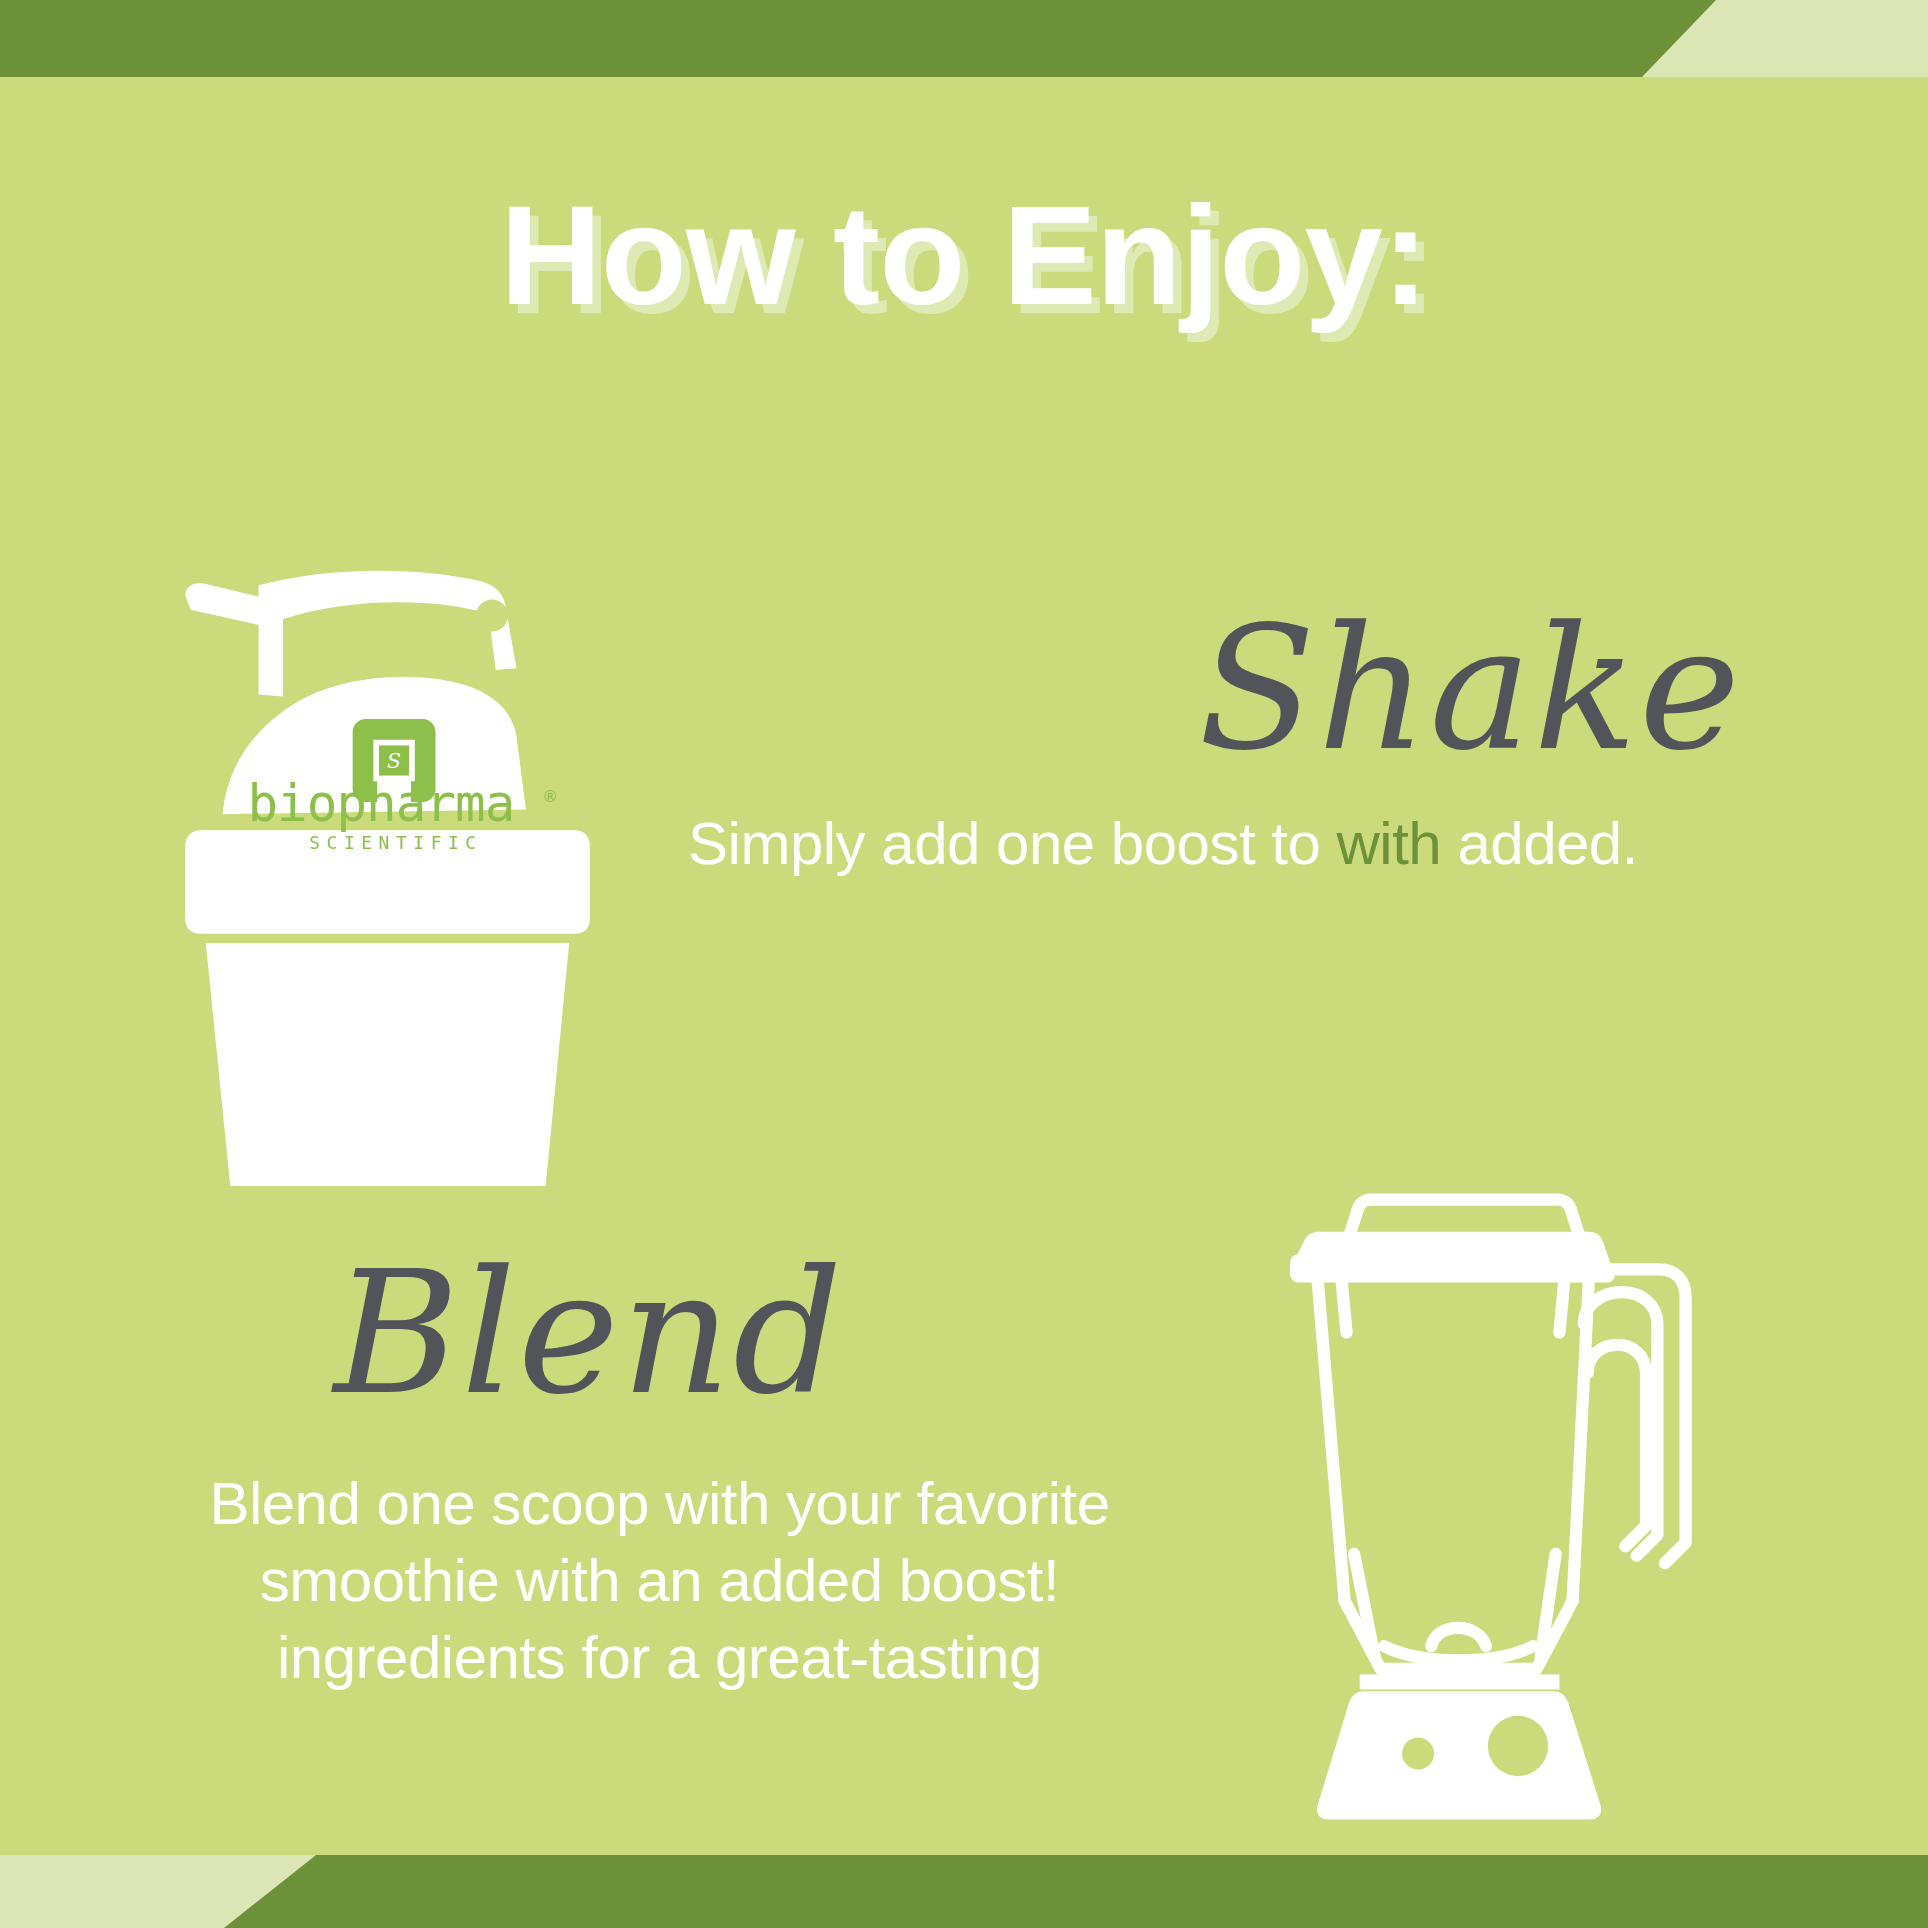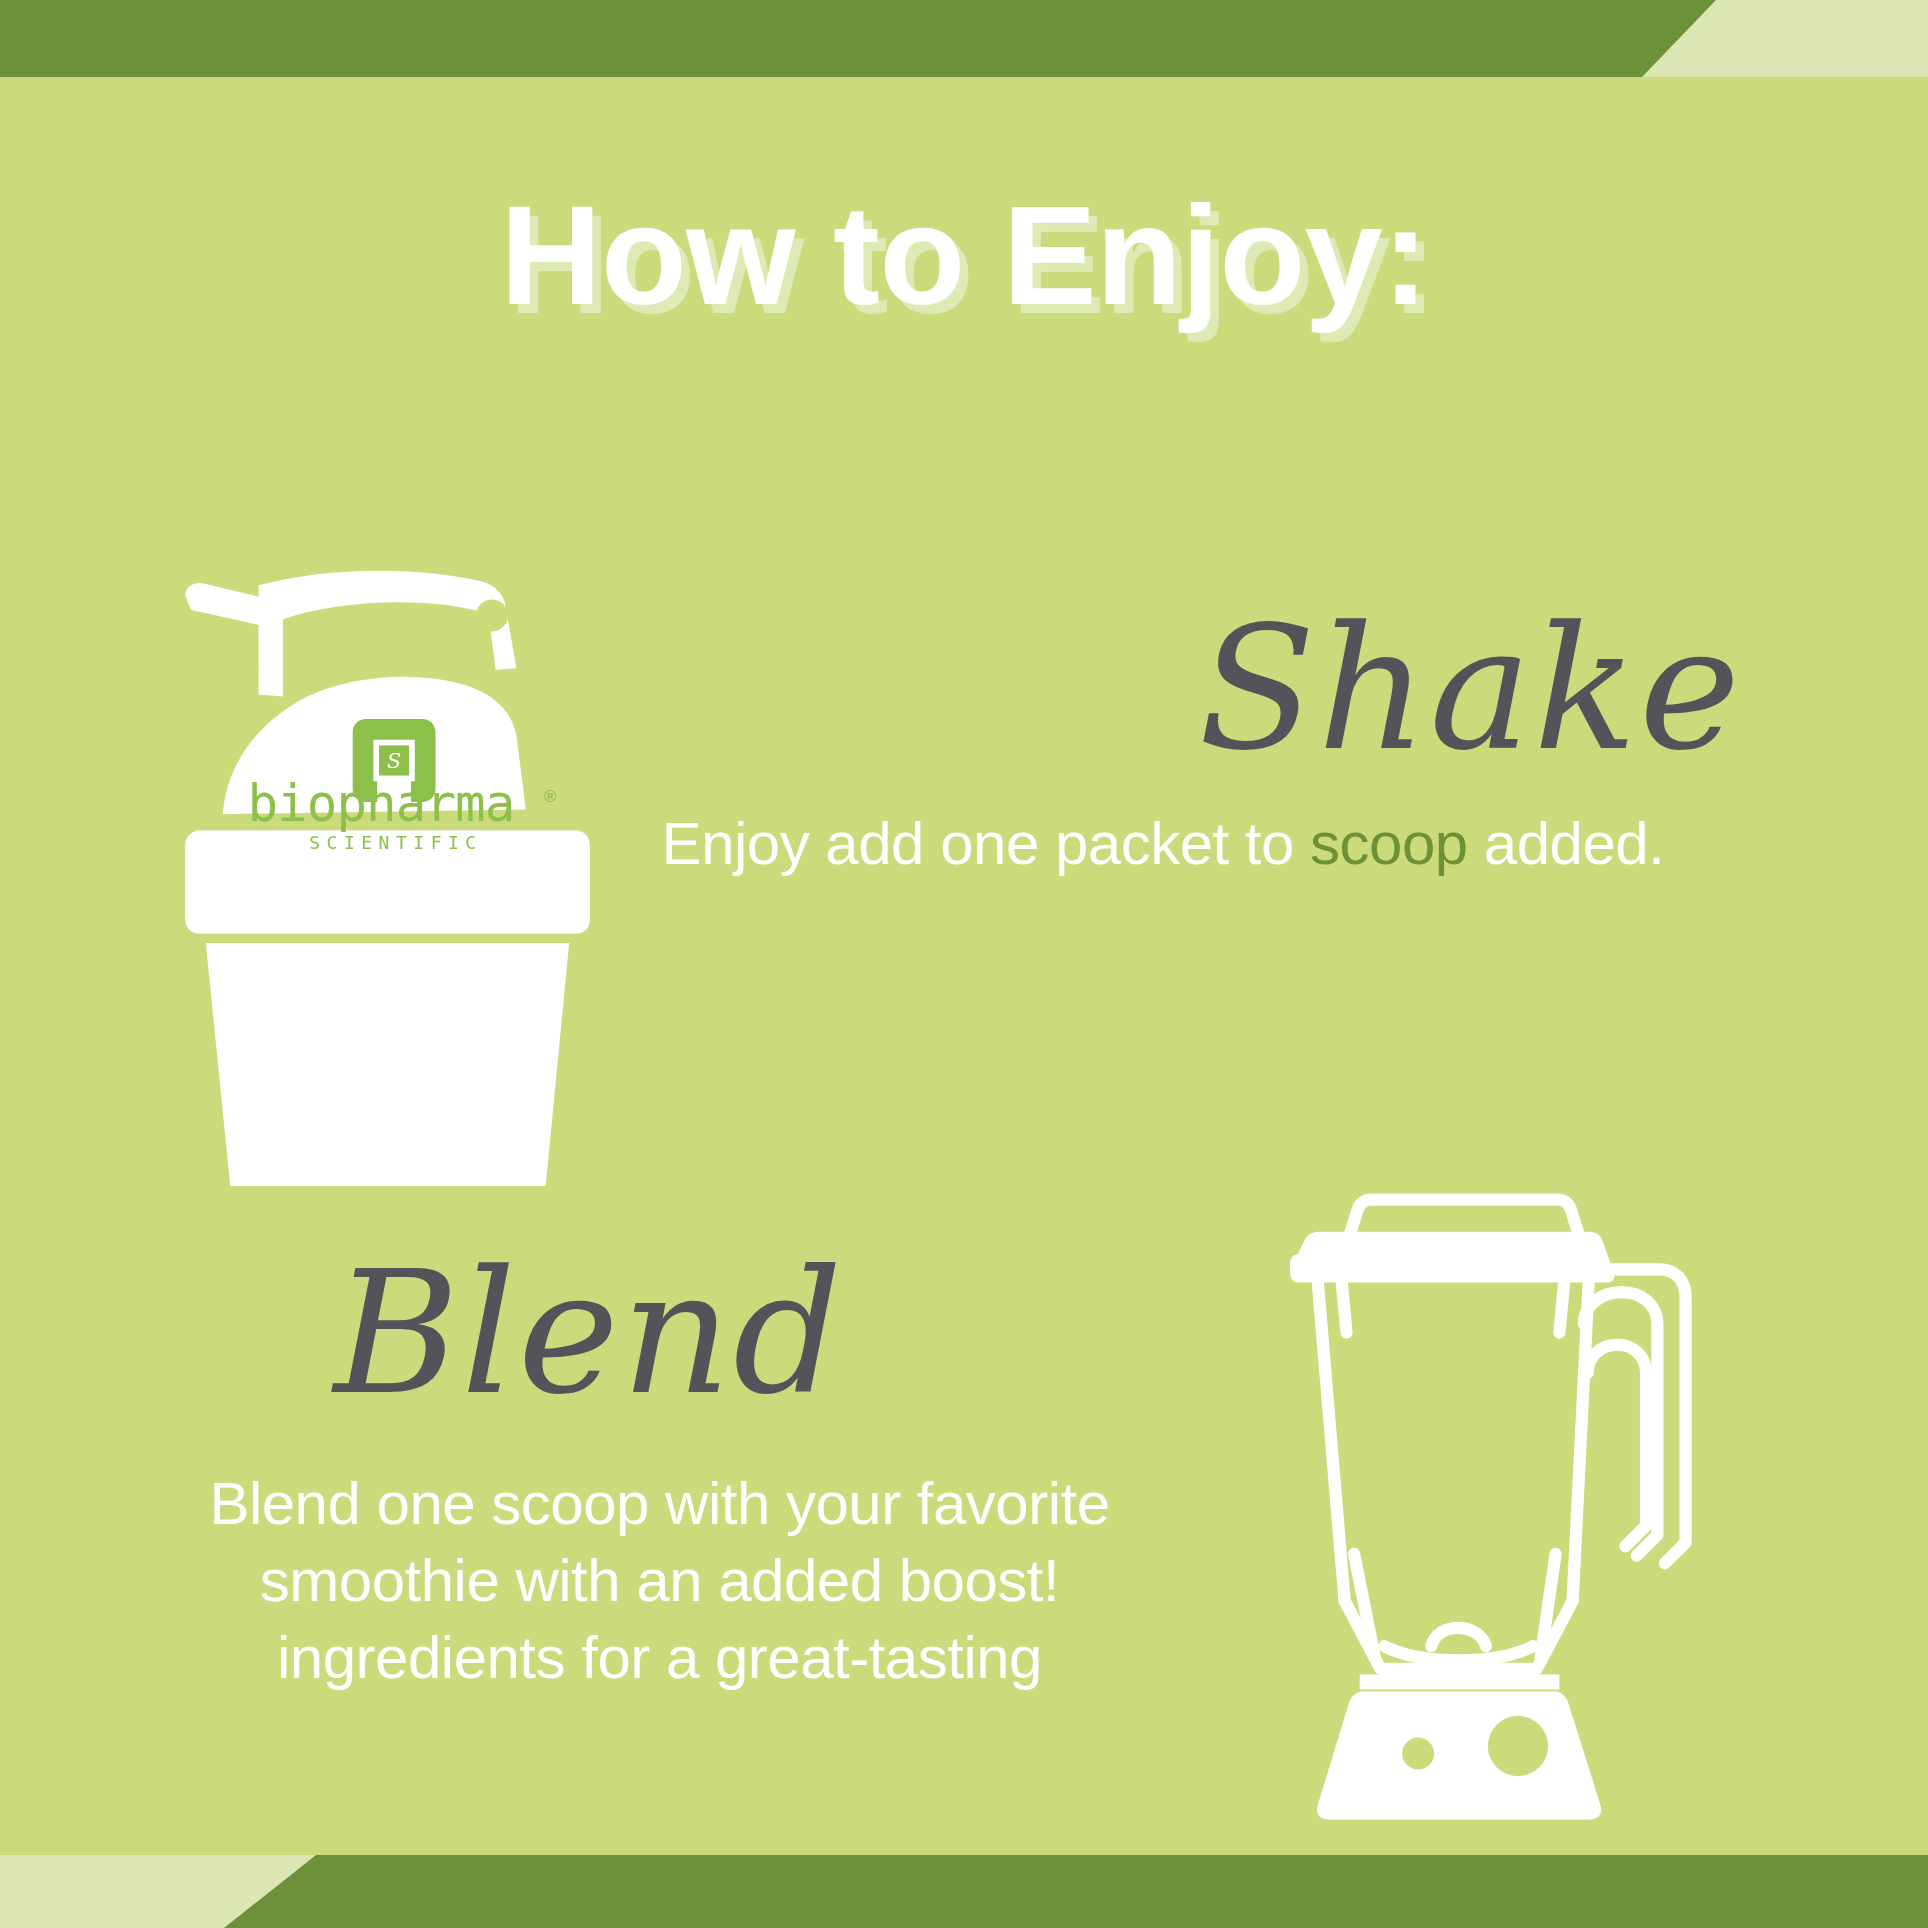--- a/index.html
+++ b/index.html
@@ -173,21 +173,21 @@
       </g>
 
       <text x="208" y="312" font-family="DejaVu Sans Mono, monospace" font-size="54" fill="#8CC04A" text-anchor="middle" letter-spacing="-1">biopharma</text>
       <text x="388" y="292" font-family="DejaVu Sans, sans-serif" font-size="17" fill="#8CC04A" text-anchor="middle">®</text>
       <text x="224" y="342" font-family="DejaVu Sans Mono, monospace" font-size="19" fill="#8CC04A" text-anchor="middle" letter-spacing="7">SCIENTIFIC</text>
     </svg>
   </div>
 
   <div id="shake-block">
     <div class="script-word" id="shake-word">Shake</div>
-    <div class="step-copy" id="shake-copy"><span>Enjoy add one packet to </span><span class="accent-word">scoop</span><span> added.</span></div>
+    <div class="step-copy" id="shake-copy"><span>Simply add one boost to </span><span class="accent-word">with</span><span> added.</span></div>
   </div>
 
   <div id="blend-block">
     <div class="script-word" id="blend-word">Blend</div>
     <div class="step-copy" id="blend-copy">
       <div>Blend one scoop with your favorite</div>
       <div>smoothie with an added boost!</div>
       <div>ingredients for a great-tasting</div>
     </div>
   </div>

